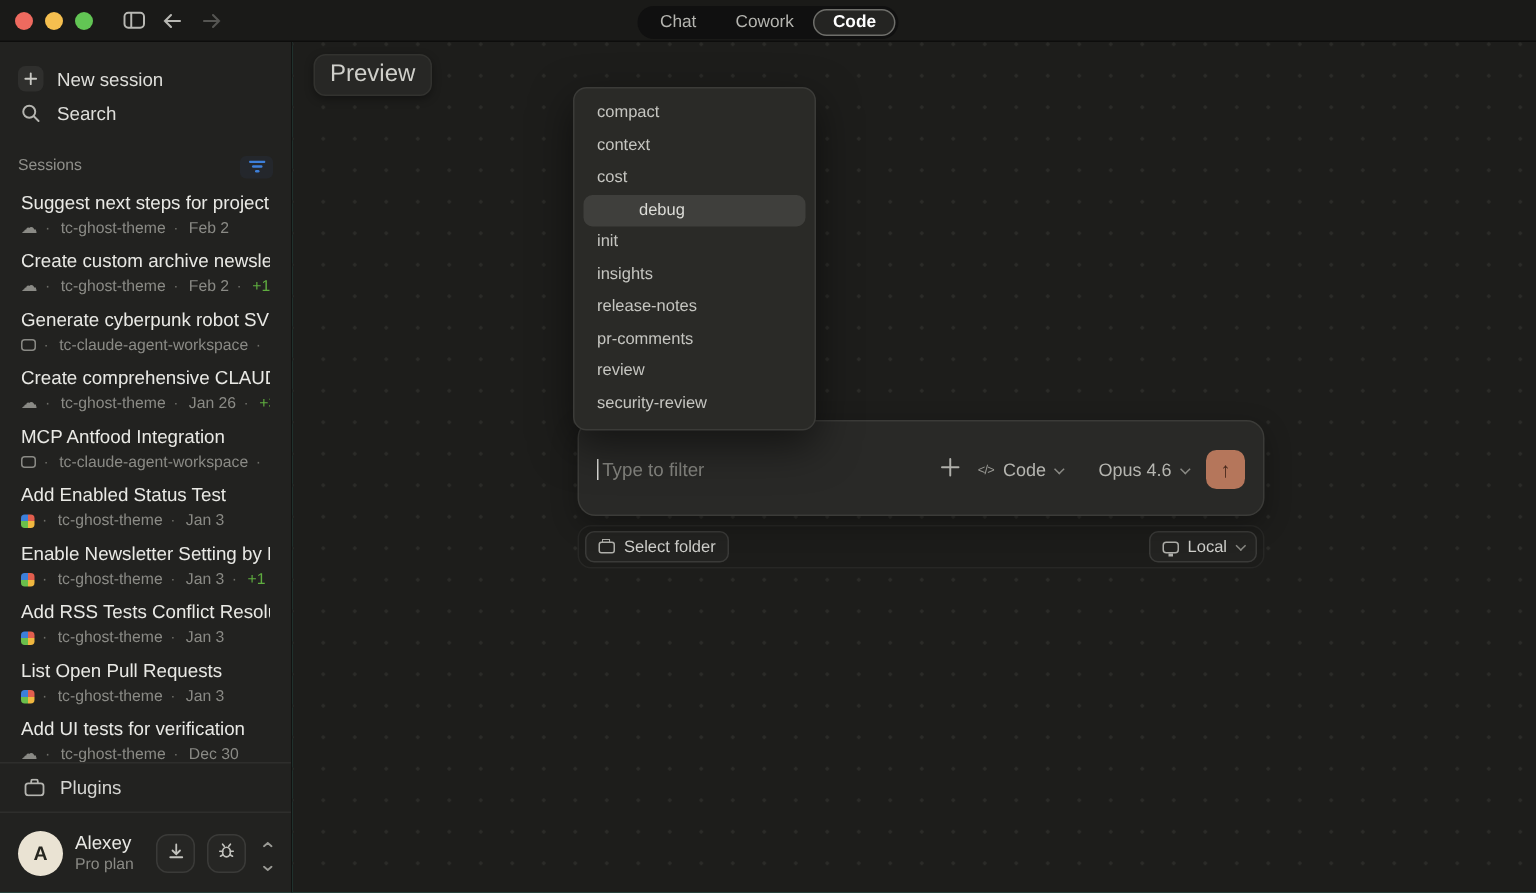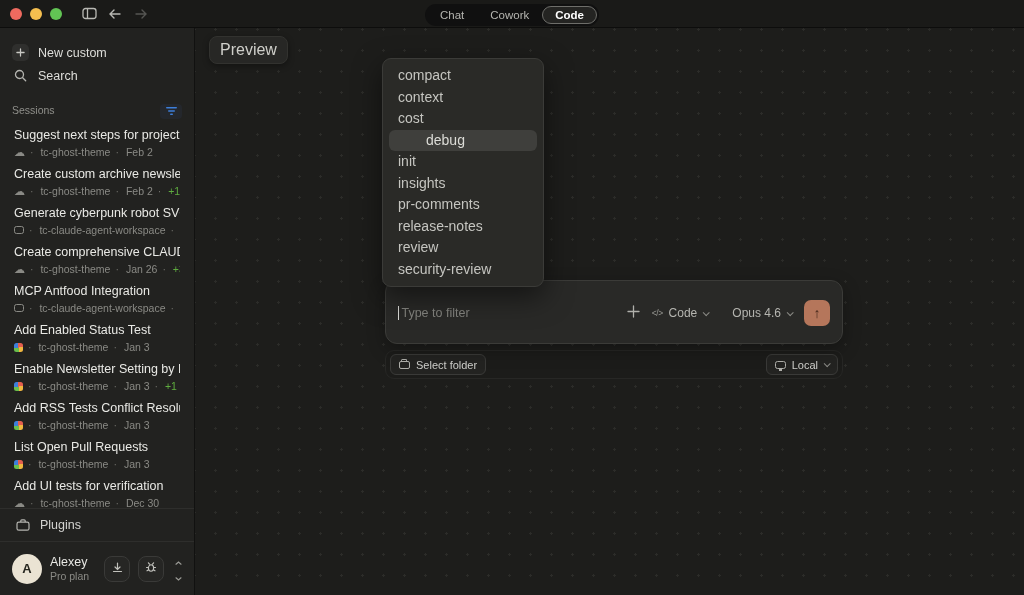--- a/index.html
+++ b/index.html
@@ -66,21 +66,21 @@
   .canvas { position:absolute; top:28px; left:195px; right:0; bottom:0; background:#1d1d1b;
     background-image:radial-gradient(#2c2c29 1px, transparent 1.2px); background-size:21px 21px;
     background-position:10px 12px; }
   .preview-pill { position:absolute; left:14px; top:8px; background:#272725; border:1px solid #32322f;
     color:#cfcfca; font-size:16px; padding:4px 10px; border-radius:8px; cursor:pointer;
     box-shadow:0 2px 6px rgba(0,0,0,.35); font-family:inherit; }
 
   
   .dropdown { position:absolute; left:187px; top:30px; width:162px; background:#2a2a27;
     border:1px solid #3b3b38; border-radius:9px; padding:6px; box-shadow:0 10px 28px rgba(0,0,0,.5); z-index:3; }
-  .dd-item { font-size:14px; color:#c5c5c0; padding:4px 9px; border-radius:6px; cursor:pointer;
+  .dd-item { font-size:11px; color:#c5c5c0; padding:4px 9px; border-radius:6px; cursor:pointer;
     line-height:13.5px; height:21.5px; }
   .dd-item.active { background:#3f3f3c; color:#dcdcd7;padding-left:37px; }
 
   
   .tooltip { position:absolute; left:353px; top:96px; width:134px; background:#0b0b0a; border:1px solid #262624;
     border-radius:6px; padding:5px 7px; font-size:10.5px; line-height:1.32; color:#e9e9e5; z-index:4; }
 
   
   .composer { position:absolute; left:190px; top:252px; width:458px; height:64px; background:#292927;
     border:1px solid #3b3b38; border-radius:12px; padding:10px 12px 8px 12px;
@@ -156,21 +156,21 @@
   </div>
 
   <div class="sidebar">
     <div class="side-top">
       <div class="side-row">
         <span class="plus-chip">
           <svg width="9" height="9" viewBox="0 0 10 10" stroke="currentColor" stroke-width="1.4" stroke-linecap="round">
               <path d="M5 1v8M1 5h8"></path>
             </svg>
         </span>
-        <span>New custom</span>
+        <span>New session</span>
       </div>
       <div class="side-row">
         <span class="icon-slot">
           <svg width="13" height="13" viewBox="0 0 13 13" fill="none" stroke="currentColor" stroke-width="1.3" stroke-linecap="round">
               <circle cx="5.5" cy="5.5" r="4"></circle>
               <path d="M8.7 8.7l3 3"></path>
             </svg>
         </span>
         <span>Search</span>
       </div>
@@ -333,22 +333,22 @@
   <div class="canvas">
     <button class="preview-pill">Preview</button>
 
     <div class="dropdown">
       <div class="dd-item">compact</div>
       <div class="dd-item">context</div>
       <div class="dd-item">cost</div>
       <div class="dd-item active">debug</div>
       <div class="dd-item">init</div>
       <div class="dd-item">insights</div>
+      <div class="dd-item">release-notes</div>
       <div class="dd-item">pr-comments</div>
-      <div class="dd-item">release-notes</div>
       <div class="dd-item">review</div>
       <div class="dd-item">security-review</div>
     </div>
 
 
     <div class="composer">
       <div class="input-line">
         <span class="caret-bar"></span>
         <input class="filter-input" placeholder="Type to filter" style="">
       </div>

